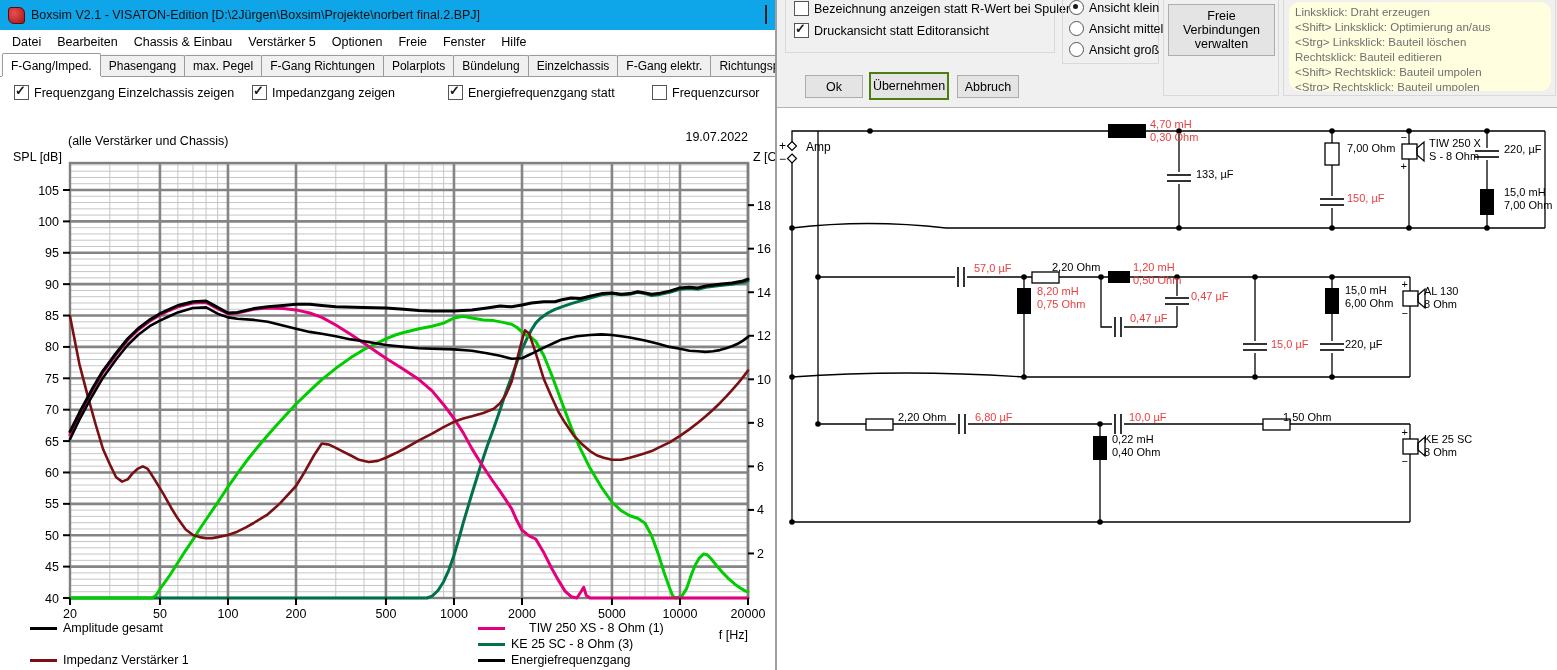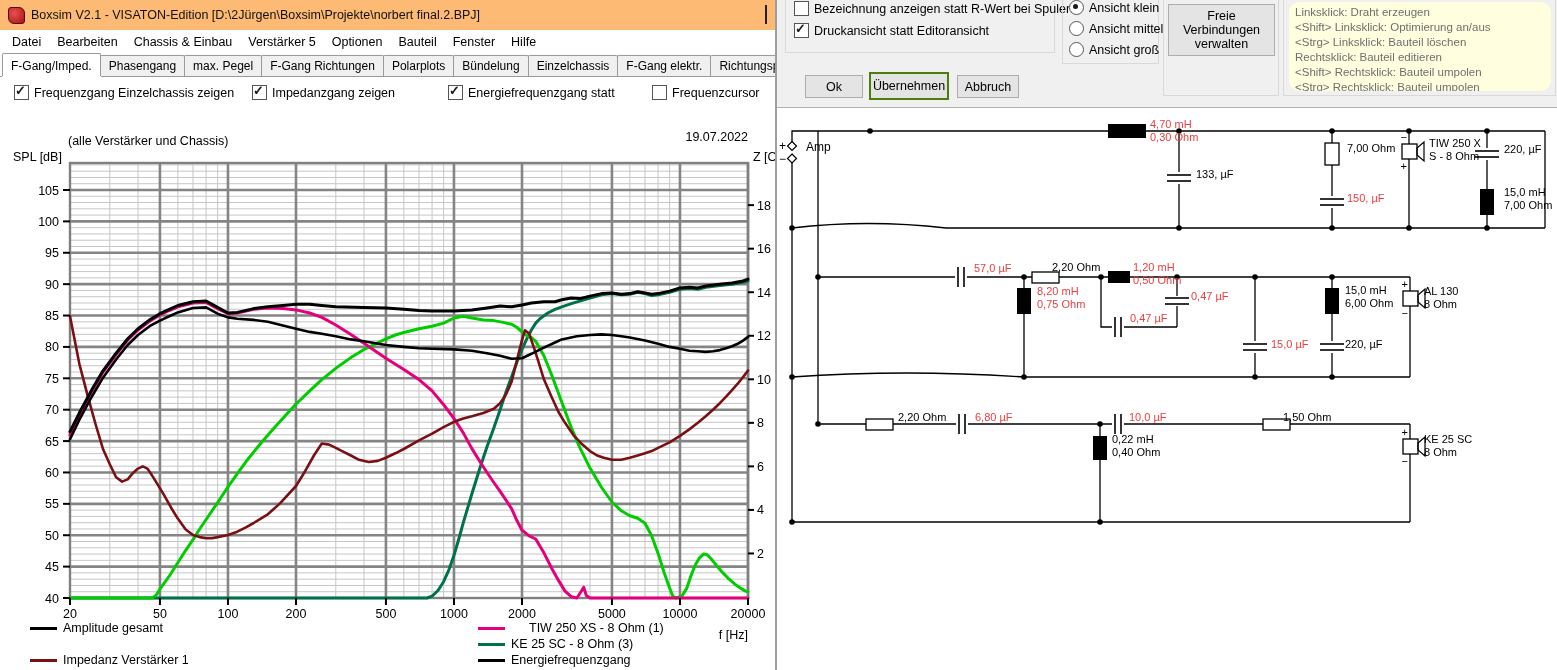--- a/index.html
+++ b/index.html
@@ -1,21 +1,21 @@
 <!DOCTYPE html>
 <html><head>
 <meta charset="utf-8">
 <style>
   html,body{margin:0;padding:0;}
   body{width:1557px;height:670px;overflow:hidden;position:relative;background:#ffffff;
        font-family:"Liberation Sans",sans-serif;color:#000;}
   
   #left-window{position:absolute;left:0;top:0;width:777px;height:670px;background:#fff;
                border-right:2px solid #9f9f9f;box-sizing:border-box;overflow:hidden;}
-  .titlebar{position:absolute;left:0;top:0;width:100%;height:30px;background:#fdba74;
+  .titlebar{position:absolute;left:0;top:0;width:100%;height:30px;background:#0ea5e9;
             border-bottom:1px solid #e3e3e3;display:flex;align-items:center;}
   .app-icon{width:15px;height:15px;margin:0 6px 0 8px;border-radius:3px 6px 3px 6px;
             background:radial-gradient(circle at 35% 35%, #e85050, #a51414);
             border:1px solid #5a0808;flex:0 0 auto;}
   .title-text{font-size:12.5px;color:#111;white-space:nowrap;}
   .win-btns{position:absolute;right:8px;top:0;height:30px;display:flex;align-items:center;gap:26px;}
   .btn-min{width:11px;height:1px;background:#222;}
   .btn-max{width:9px;height:9px;border:1px solid #222;}
   .menubar{position:absolute;left:0;top:30px;width:100%;height:23px;background:#fff;
            display:flex;align-items:center;padding-left:4px;}
@@ -66,21 +66,21 @@
       <span><span class="btn-min"></span></span>
       <span><span class="btn-max"></span></span>
     </span>
   </div>
   <div class="menubar" id="menubar">
       <div class="menu-item">Datei</div>
       <div class="menu-item">Bearbeiten</div>
       <div class="menu-item">Chassis &amp; Einbau</div>
       <div class="menu-item">Verstärker 5</div>
       <div class="menu-item">Optionen</div>
-      <div class="menu-item">Bauteil</div>
+      <div class="menu-item">Freie</div>
       <div class="menu-item">Fenster</div>
       <div class="menu-item">Hilfe</div>
     </div>
   <div class="tabstrip" id="tabstrip">
       <div class="tab active">F-Gang/Imped.</div>
       <div class="tab">Phasengang</div>
       <div class="tab">max. Pegel</div>
       <div class="tab">F-Gang Richtungen</div>
       <div class="tab">Polarplots</div>
       <div class="tab">Bündelung</div>

